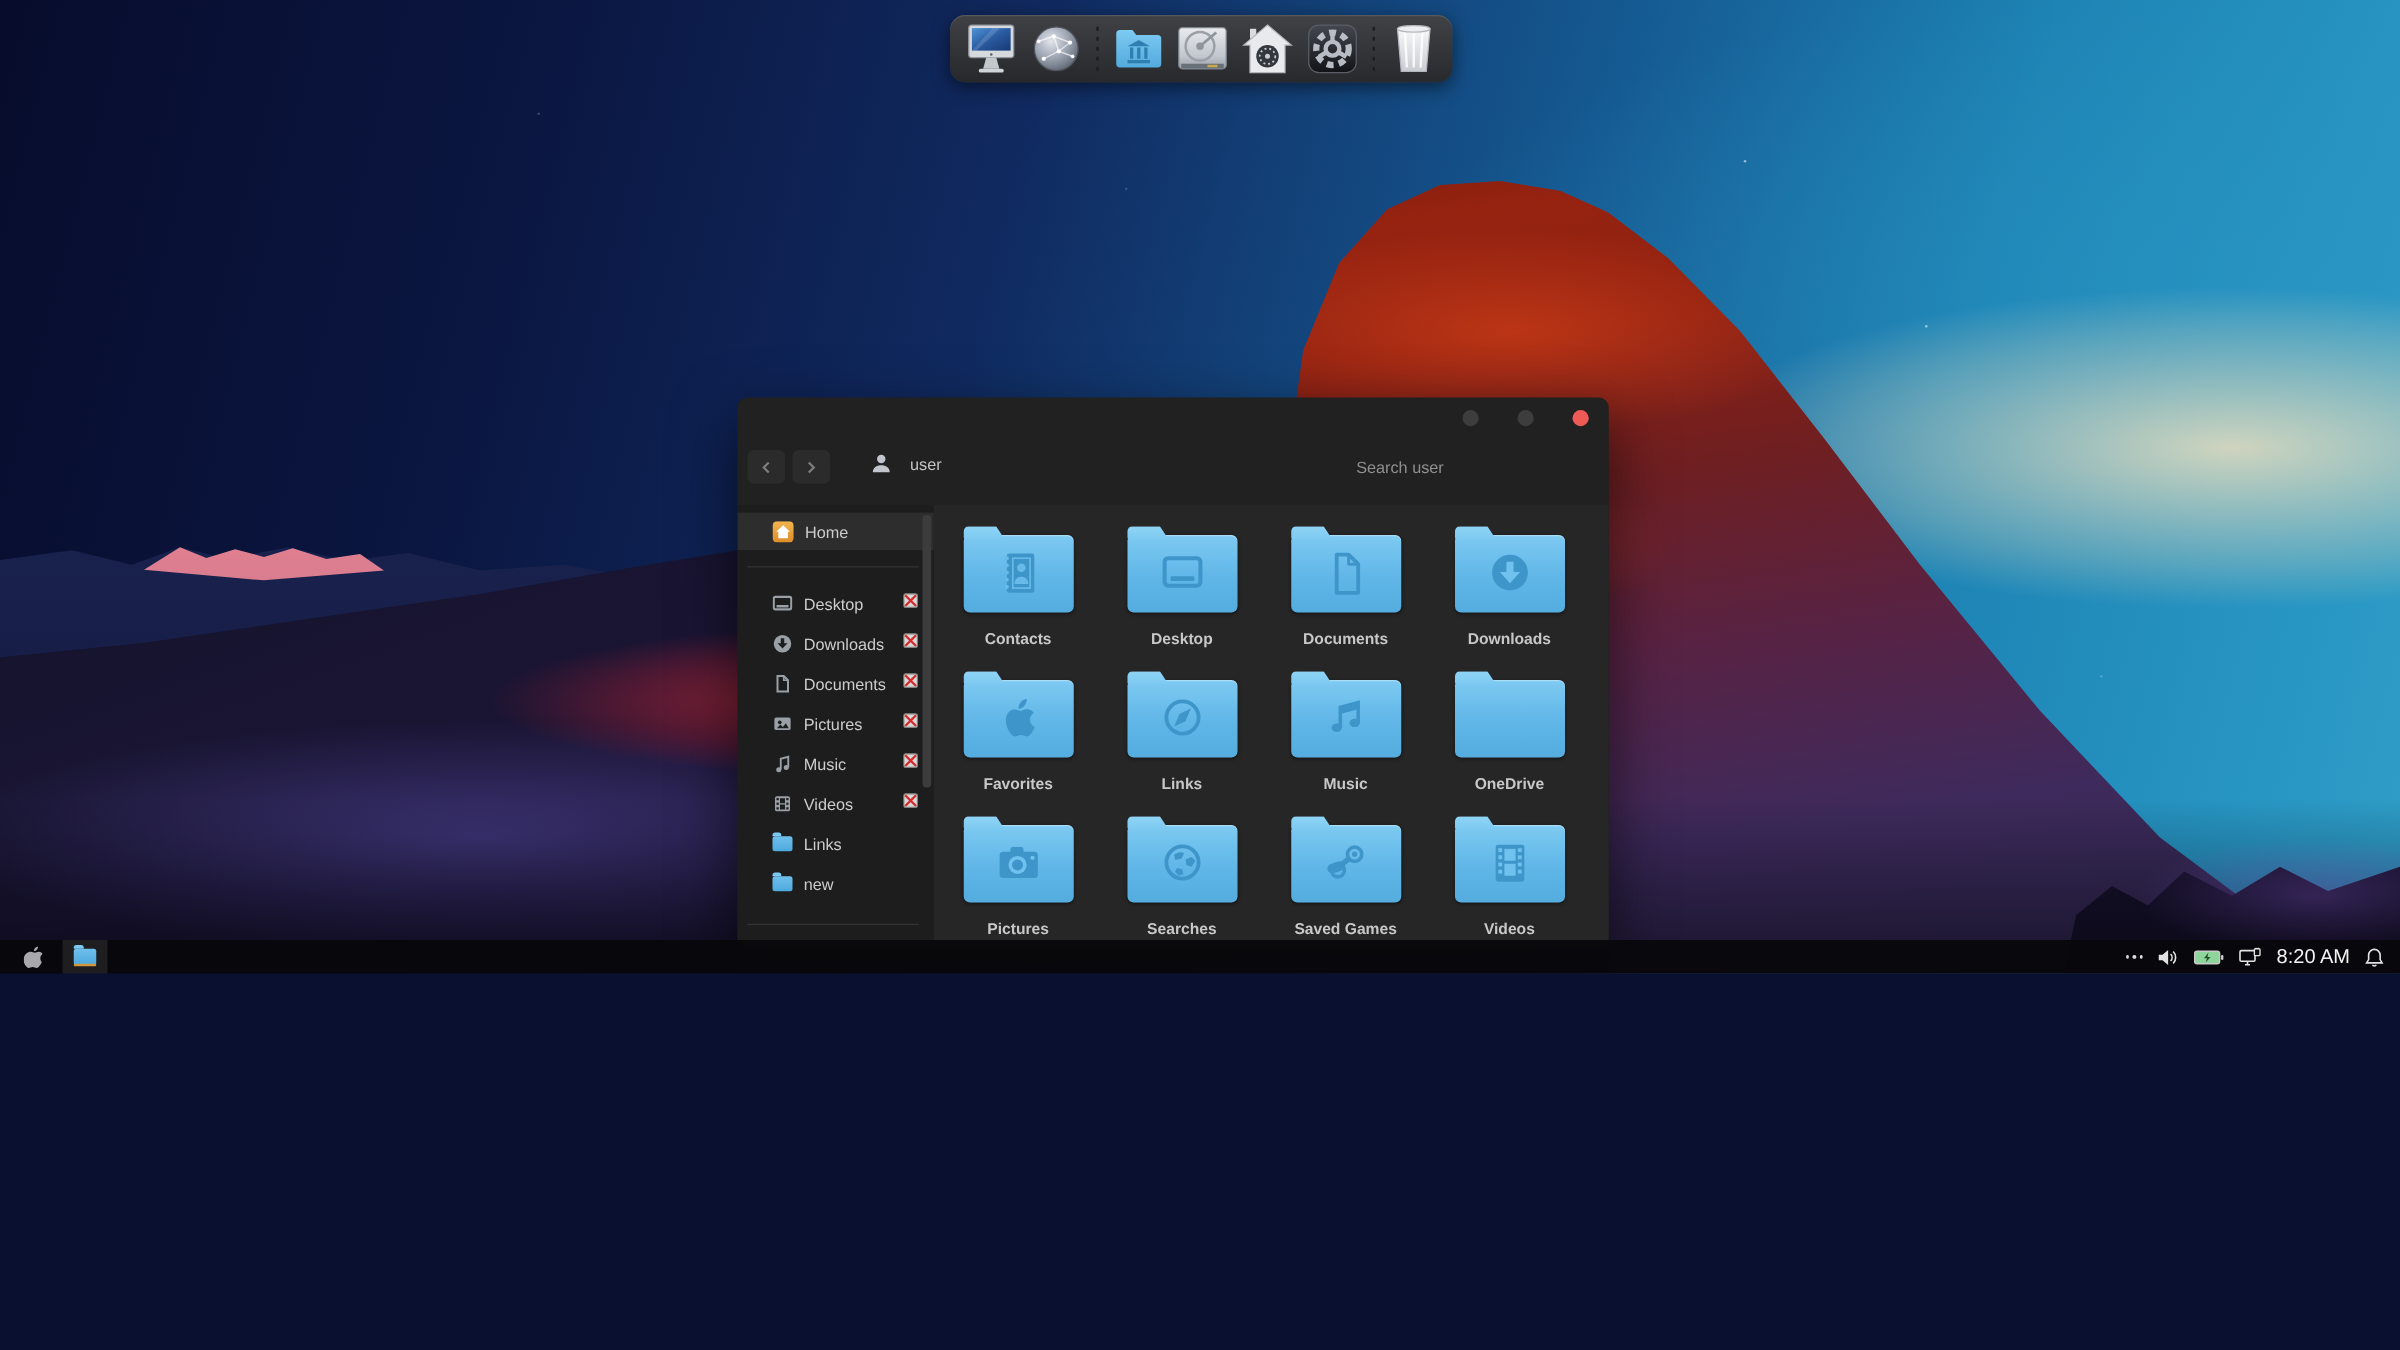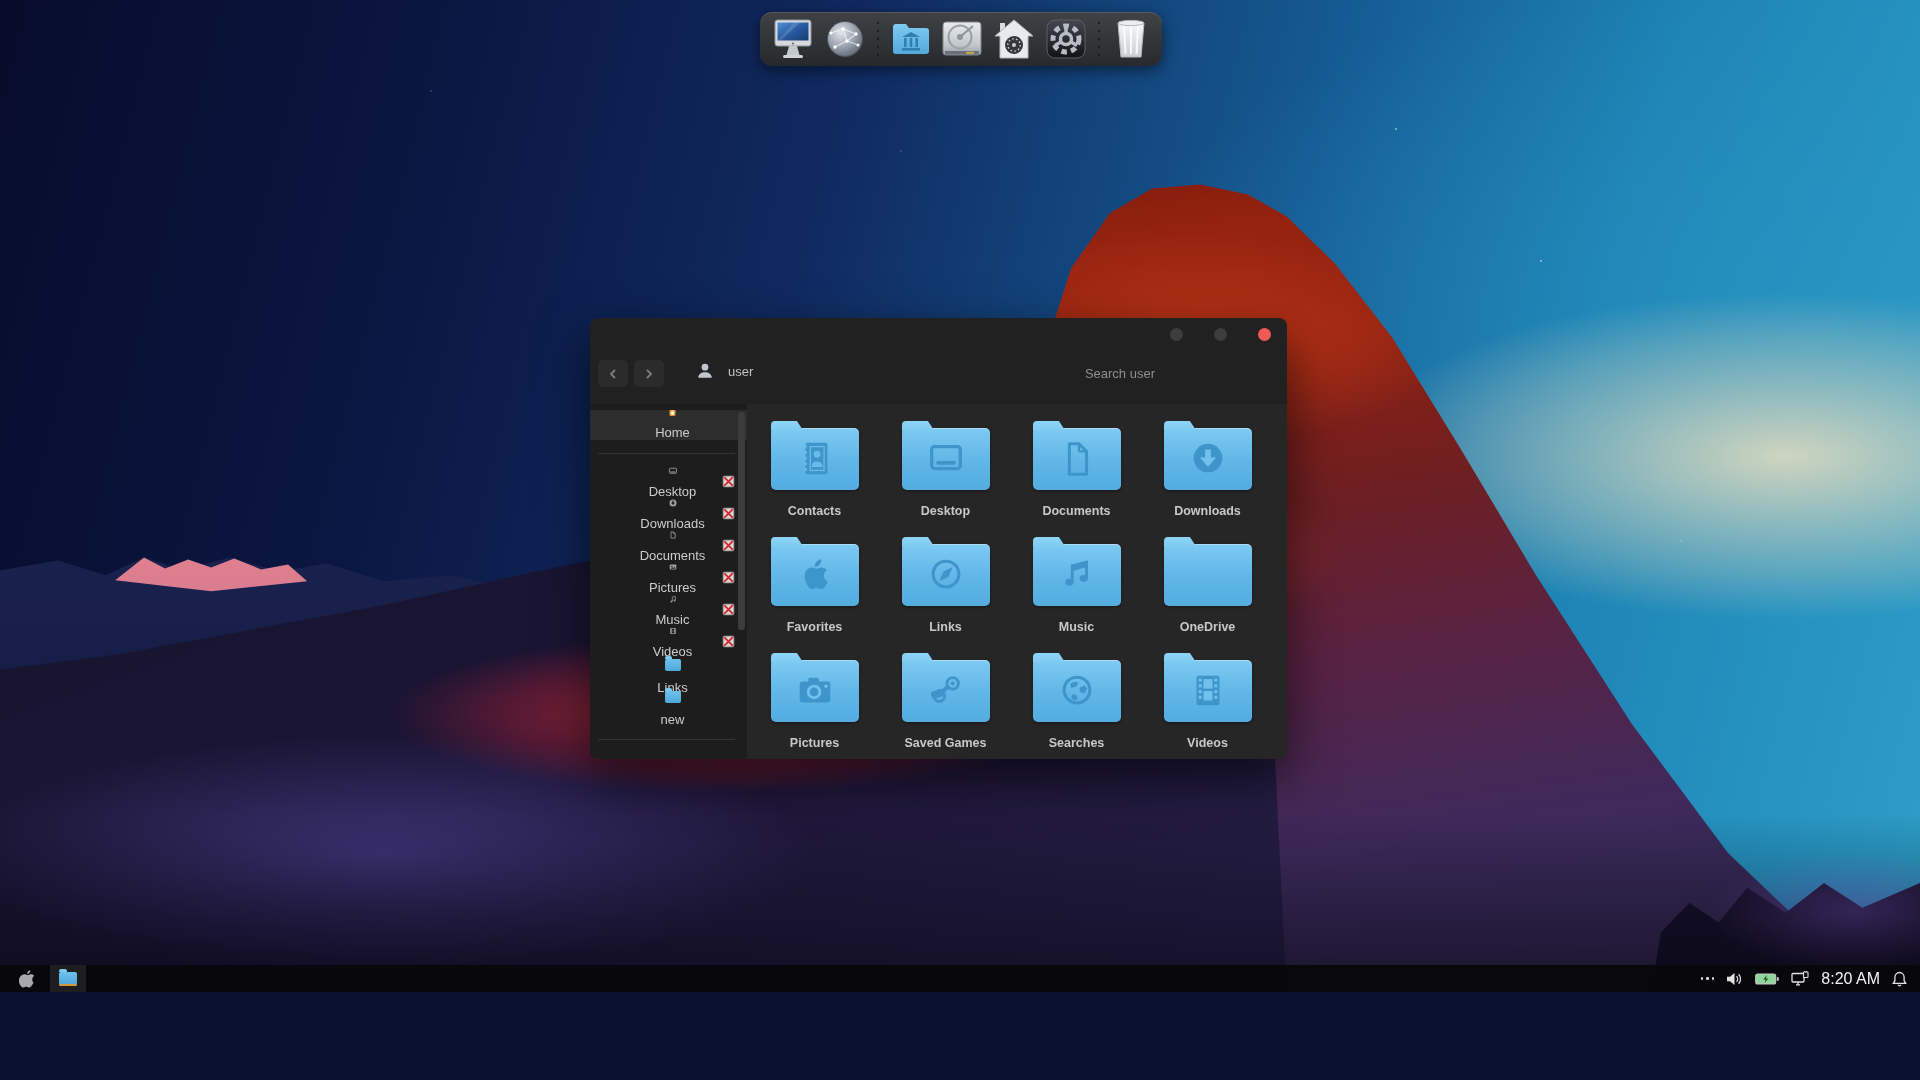--- a/index.html
+++ b/index.html
@@ -1,17 +1,17 @@
 <!DOCTYPE html>
 <html><head>
 <meta charset="utf-8">
 <style>
   html,body{margin:0;padding:0;width:1920px;height:1080px;overflow:hidden;
     font-family:"Liberation Sans","DejaVu Sans",sans-serif;background:#0a1030;}
-  .stage{position:relative;width:1920px;height:992px;overflow:hidden;}
+  .stage{position:relative;width:1920px;height:779px;overflow:hidden;}
 
   
   .wallpaper{position:absolute;inset:0;overflow:hidden;
     background:
       radial-gradient(ellipse 30% 22% at 93% 46%, rgba(236,224,190,.85), rgba(236,224,190,.25) 55%, transparent 75%),
       radial-gradient(ellipse 60% 50% at 100% 30%, rgba(42,150,196,.55), transparent 70%),
       linear-gradient(104deg,#070c2c 0%,#0b1742 22%,#102a60 40%,#155a92 62%,#1d83b4 78%,#2795c2 92%,#2f9ec7 100%);}
   .layer{position:absolute;inset:0;}
   .star{position:absolute;width:2px;height:2px;border-radius:50%;background:rgba(255,255,255,.55);}
   .peaks-distant{clip-path:polygon(0 76%,0 57.5%,3% 56.5%,5.5% 58%,7.5% 56.2%,9.5% 57.4%,12% 56.2%,14.5% 57.6%,17% 56.8%,20% 58.6%,23.5% 58%,27% 59.6%,31% 61%,35% 63%,37% 76%);
@@ -53,21 +53,21 @@
   .dot{width:13px;height:13px;border-radius:50%;background:#3d3d3d;cursor:pointer;}
   .dot.close{background:#ef5a56;}
   .toolbar{position:relative;height:52px;}
   .nav{position:absolute;left:8px;top:8px;display:flex;gap:6px;}
   .nav-btn{width:30px;height:27px;border-radius:5px;background:#2b2b2b;display:flex;align-items:center;justify-content:center;cursor:pointer;}
   .loc{position:absolute;left:106px;top:10px;display:flex;align-items:center;gap:14px;cursor:pointer;}
   .loc-label{color:#c4c4c4;font-size:13px;}
   .search{position:absolute;right:132px;top:14px;color:#8f8f8f;font-size:13px;cursor:text;text-align:center;}
   .win-body{display:flex;height:355px;}
   .sidebar{position:relative;width:157px;background:#1d1d1d;box-sizing:border-box;padding-top:6px;flex:none;}
-  .side-row{height:30px;display:flex;align-items:center;padding-left:8px;gap:9px;cursor:pointer;position:relative;flex-direction:column;}
+  .side-row{height:30px;display:flex;align-items:center;padding-left:28px;gap:9px;cursor:pointer;position:relative;}
   .side-row.selected{background:#2d2d2d;}
   .side-row .lbl{color:#cccccc;font-size:13px;white-space:nowrap;}
   .side-row.item{height:32px;}
   .badge{position:absolute;right:12px;top:50%;transform:translateY(-50%);}
   .side-div{height:1px;background:#333;margin:13px 12px 13px 8px;}
   .side-scroll{position:absolute;top:8px;right:2px;width:7px;height:218px;border-radius:3px;background:#3c3c3c;cursor:grab;}
   .mini-folder{position:relative;width:16px;height:12px;background:linear-gradient(180deg,#6fc0ec,#4da9dd);border-radius:2px;flex:none;}
   .mini-folder::before{content:"";position:absolute;top:-3px;left:0;width:7px;height:3px;border-radius:2px 2px 0 0;background:#7cc9f0;}
   .content{flex:1;background:#262626;position:relative;font-weight:bold;}
   .grid{position:absolute;left:2px;top:0;display:grid;grid-template-columns:repeat(4,131px);grid-auto-rows:116px;padding-top:16px;}
@@ -465,42 +465,42 @@
                   <circle cx="35.5" cy="17" r="1.8" fill="#6fc2ee"></circle>
                 </svg>
               </div>
             </div>
             <div class="cell-label">Pictures</div>
           </div>
           <div class="cell">
             <div class="folder">
               <div class="emblem">
                 <svg width="48" height="42" viewBox="0 0 48 44">
+                  <circle cx="24" cy="21" r="13.5" fill="none" stroke="#3e95c9" stroke-width="3.2"></circle>
+                  <path d="M17 14.5 c3-2.4 6.5-2.8 8.3-1.2 l-2.1 4.3 -5.4 1.2 z" fill="#3e95c9"></path>
+                  <path d="M26.5 18.5 l5.2-2.2 3 3.2 -3 5 -4.3-1.2 z" fill="#3e95c9"></path>
+                  <path d="M19.5 25.5 l4.3 1.2 1 4.2 -4 1 -3-3.2 z" fill="#3e95c9"></path>
+                </svg>
+              </div>
+            </div>
+            <div class="cell-label">Searches</div>
+          </div>
+          <div class="cell">
+            <div class="folder">
+              <div class="emblem">
+                <svg width="48" height="42" viewBox="0 0 48 44">
                   <circle cx="31" cy="14" r="6" fill="none" stroke="#3e95c9" stroke-width="3"></circle>
                   <circle cx="31" cy="14" r="2.2" fill="#3e95c9"></circle>
                   <path d="M26.5 17.5 L18 24.5" stroke="#3e95c9" stroke-width="4.5"></path>
                   <rect x="8" y="21" width="15" height="8" rx="4" transform="rotate(-18 15.5 25)" fill="#3e95c9"></rect>
                   <circle cx="17" cy="27.5" r="5.5" fill="none" stroke="#3e95c9" stroke-width="3"></circle>
                 </svg>
               </div>
             </div>
             <div class="cell-label">Saved Games</div>
-          </div>
-          <div class="cell">
-            <div class="folder">
-              <div class="emblem">
-                <svg width="48" height="42" viewBox="0 0 48 44">
-                  <circle cx="24" cy="21" r="13.5" fill="none" stroke="#3e95c9" stroke-width="3.2"></circle>
-                  <path d="M17 14.5 c3-2.4 6.5-2.8 8.3-1.2 l-2.1 4.3 -5.4 1.2 z" fill="#3e95c9"></path>
-                  <path d="M26.5 18.5 l5.2-2.2 3 3.2 -3 5 -4.3-1.2 z" fill="#3e95c9"></path>
-                  <path d="M19.5 25.5 l4.3 1.2 1 4.2 -4 1 -3-3.2 z" fill="#3e95c9"></path>
-                </svg>
-              </div>
-            </div>
-            <div class="cell-label">Searches</div>
           </div>
           <div class="cell">
             <div class="folder">
               <div class="emblem">
                 <svg width="48" height="42" viewBox="0 0 48 44">
                   <rect x="12" y="6" width="24" height="31" rx="2" fill="#3e95c9"></rect>
                   <rect x="14.2" y="9" width="3.2" height="3.2" fill="#6fc2ee"></rect>
                     <rect x="14.2" y="15" width="3.2" height="3.2" fill="#6fc2ee"></rect>
                     <rect x="14.2" y="21" width="3.2" height="3.2" fill="#6fc2ee"></rect>
                     <rect x="14.2" y="27" width="3.2" height="3.2" fill="#6fc2ee"></rect>

